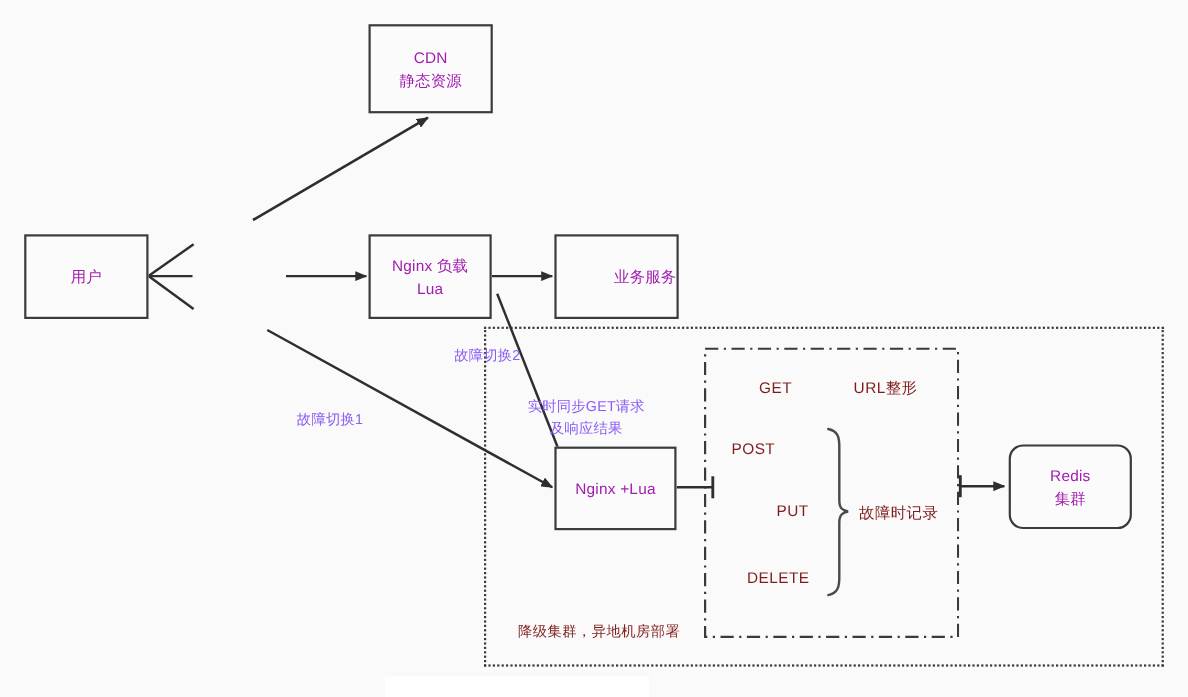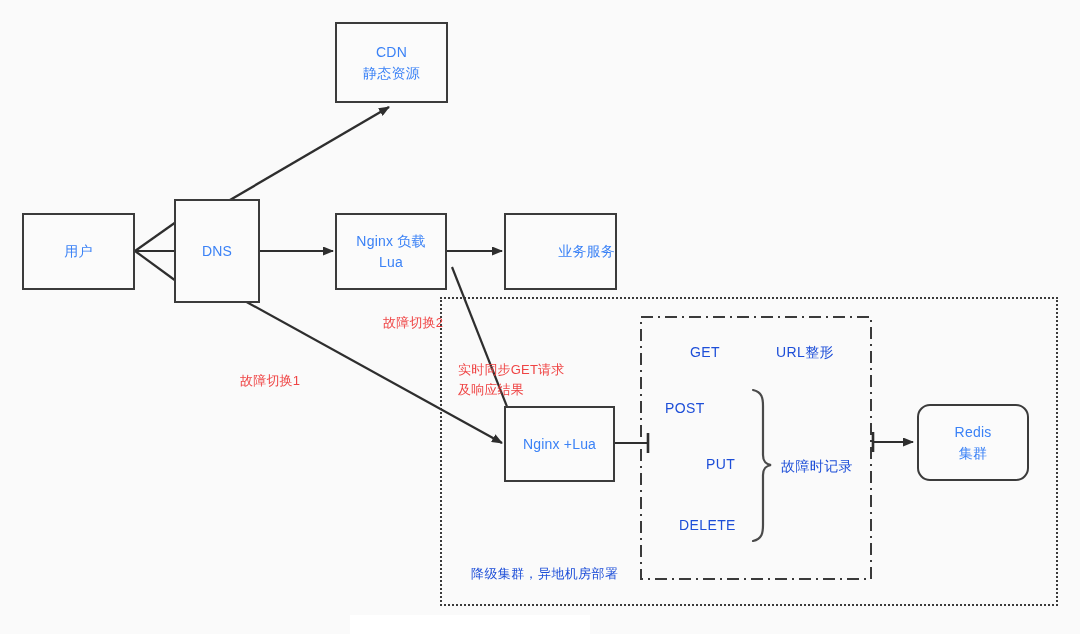--- a/index.html
+++ b/index.html
@@ -41,38 +41,39 @@
   }
   .node {
     position: absolute;
     box-sizing: border-box;
     border: 2px solid #3b3b3b;
     background: #fbfbfb;
     display: flex;
     flex-direction: column;
     align-items: center;
     justify-content: center;
-    color: #3b82f6;
+    color: #a21caf;
     font-size: 14px;
     line-height: 1.45;
     text-align: center;
     letter-spacing: 0.2px;
   }
   .node .line2 { display: block; }
   .freetext {
     position: absolute;
-    color: #ef4444;
+    color: #8b5cf6;
     font-size: 13px;
     line-height: 1.5;
+    text-align: center;
     white-space: pre;
     letter-spacing: 0.2px;
   }
   .method-label {
     position: absolute;
-    color: #1d4ed8;
+    color: #7f1d1d;
     font-size: 14px;
     letter-spacing: 0.4px;
     white-space: nowrap;
   }
   .region-dotted {
     position: absolute;
     box-sizing: border-box;
     border: 2px dotted #3a3a3a;
     background: transparent;
   }
@@ -137,23 +138,20 @@
              C 763 462, 766 464, 771 465
              C 766 466, 763 468, 763 475
              L 763 525
              C 763 533, 762 539, 753 541" fill="none" stroke="#4a4a4a" stroke-width="2.2" stroke-linecap="round"></path>
   </svg>
 
   <div class="node" style="left:22px; top:213px; width:113px; height:77px;">
     <span>用户</span>
   </div>
 
-  <div class="node" style="left:174px; top:199px; width:86px; height:104px;">
-    <span>DNS</span>
-  </div>
 
   <div class="node" style="left:335px; top:22px; width:113px; height:81px;">
     <span>CDN</span>
     <span class="line2">静态资源</span>
   </div>
 
   <div class="node" style="left:335px; top:213px; width:112px; height:77px;">
     <span>Nginx 负载</span>
     <span class="line2">Lua</span>
   </div>

